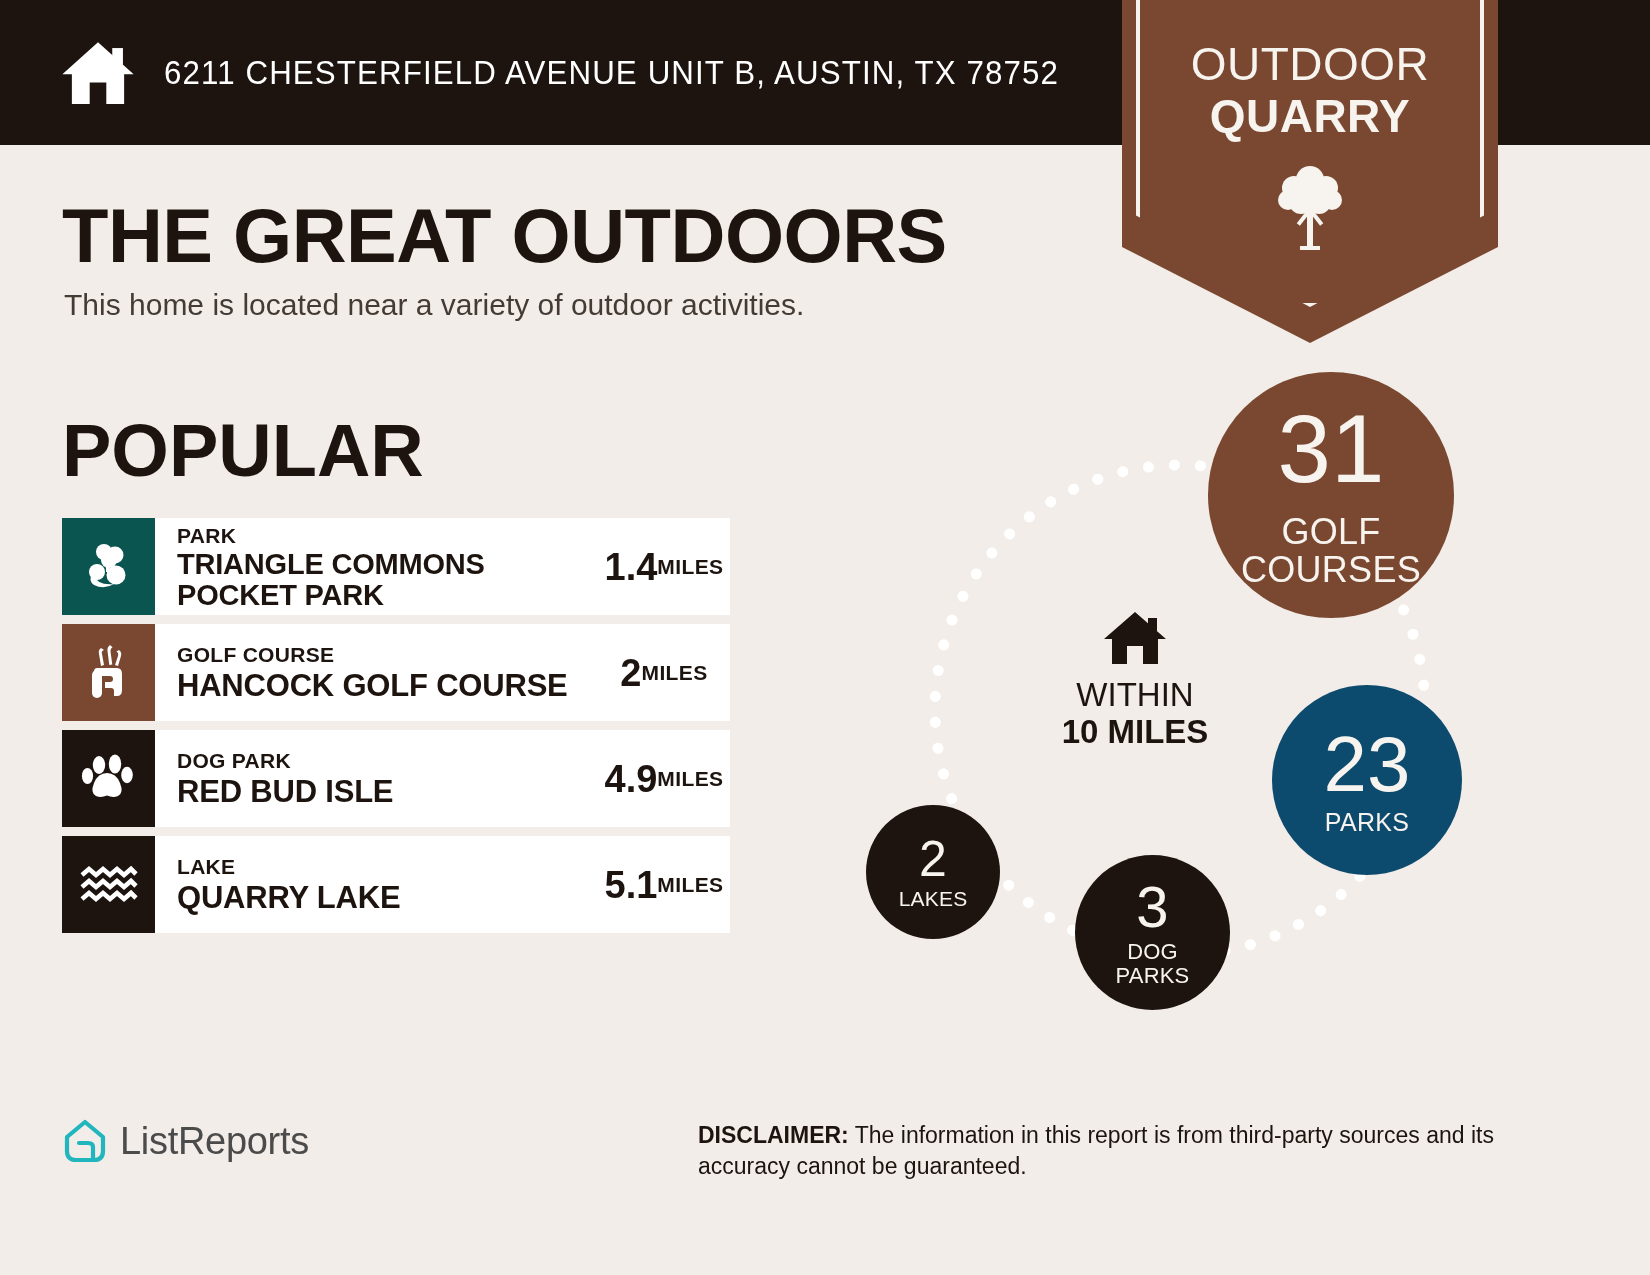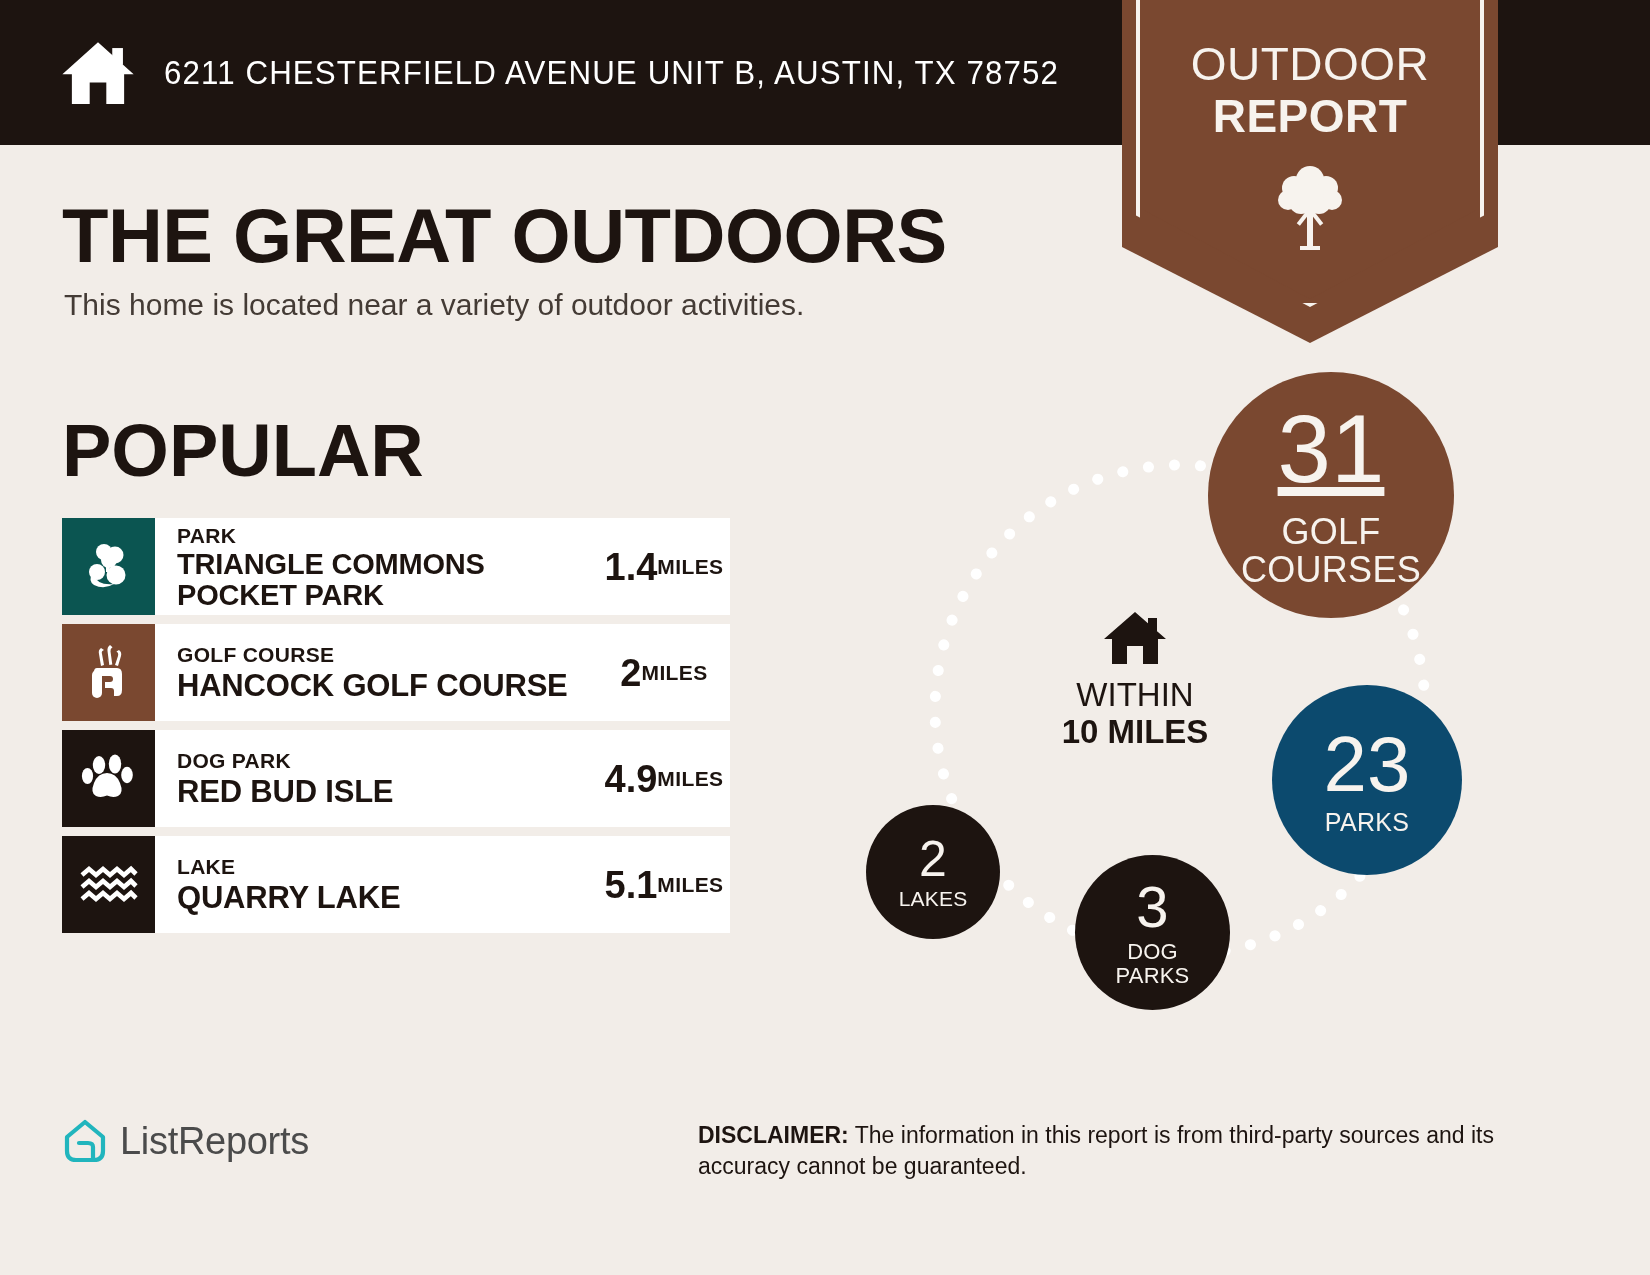--- a/index.html
+++ b/index.html
@@ -124,21 +124,21 @@
   .dots{position:absolute;left:0;top:0;}
   .circle{
     position:absolute;border-radius:50%;
     display:flex;flex-direction:column;align-items:center;justify-content:center;
     color:#f7f3ee;text-align:center;
   }
   .c-num{font-weight:400;line-height:1;}
   .c-lbl{font-weight:400;line-height:1.05;}
 
   .c-golf{left:378px;top:17px;width:246px;height:246px;background:#7a4830;}
-  .c-golf .c-num{font-size:96px;margin-bottom:16px;text-decoration:underline;}
+  .c-golf .c-num{font-size:96px;margin-bottom:16px;}
   .c-golf .c-lbl{font-size:36px;letter-spacing:0.3px;}
 
   .c-parks{left:442px;top:330px;width:190px;height:190px;background:#0c4a6e;}
   .c-parks .c-num{font-size:78px;margin-bottom:6px;}
   .c-parks .c-lbl{font-size:25px;letter-spacing:0.3px;}
 
   .c-dog{left:245px;top:500px;width:155px;height:155px;background:#1d1410;}
   .c-dog .c-num{font-size:58px;margin-bottom:4px;}
   .c-dog .c-lbl{font-size:22px;letter-spacing:0.2px;}
 
@@ -181,21 +181,21 @@
       </svg>
     </span>
     <span class="address">6211 CHESTERFIELD AVENUE UNIT B, AUSTIN, TX 78752</span>
   </div>
 </div>
 
 <div class="badge">
   <div class="badge-border"></div>
   <div class="badge-text">
     <div class="l1">OUTDOOR</div>
-    <div class="l2">REPORT</div>
+    <div class="l2">QUARRY</div>
   </div>
   <span>
     <svg class="badge-tree" viewBox="0 0 72 92" aria-hidden="true">
       <g fill="#f7f3ee">
         <circle cx="36" cy="20" r="14"></circle>
         <circle cx="20" cy="28" r="12"></circle>
         <circle cx="52" cy="28" r="12"></circle>
         <circle cx="14" cy="40" r="10"></circle>
         <circle cx="58" cy="40" r="10"></circle>
         <circle cx="27" cy="42" r="12"></circle>

